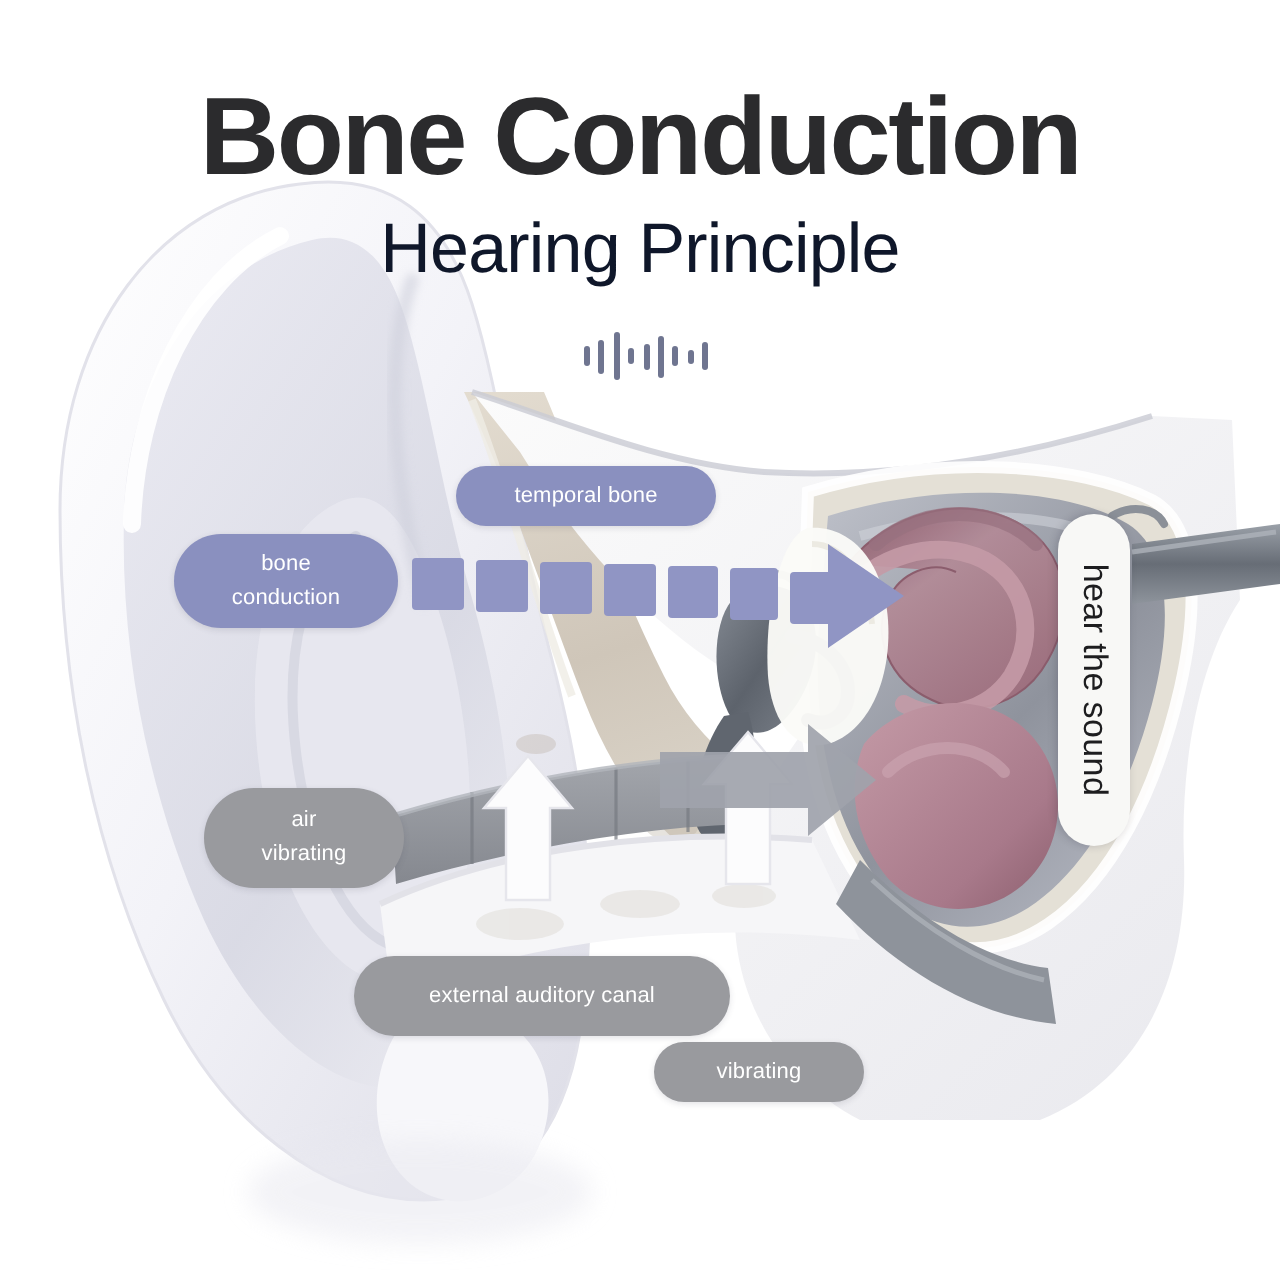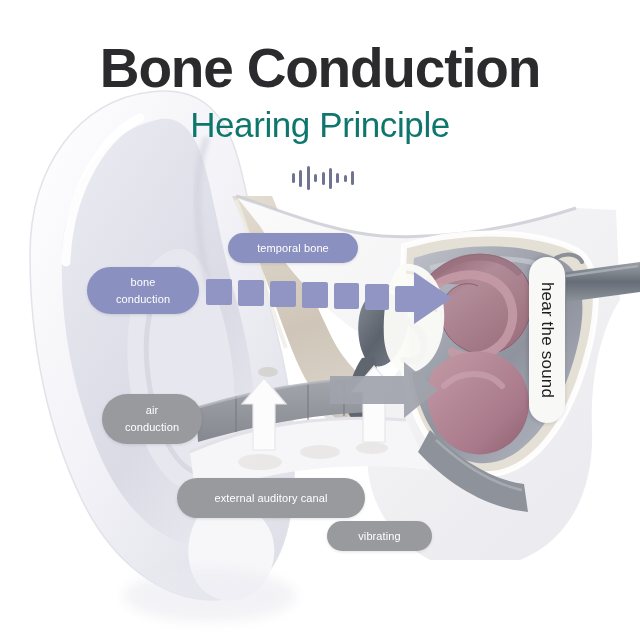--- a/index.html
+++ b/index.html
@@ -37,21 +37,21 @@
   .subtitle {
     position: absolute;
     left: 0;
     top: 104px;
     width: 640px;
     text-align: center;
     font-size: 35px;
     line-height: 42px;
     font-weight: 400;
     letter-spacing: -0.4px;
-    color: #0f766e;
+    color: #0f172a;
     z-index: 40;
   }
 
   
   .waveform {
     position: absolute;
     left: 292px;
     top: 163px;
     width: 62px;
     height: 30px;
@@ -344,21 +344,21 @@
     <i style="height: 7px; background: rgb(111, 117, 144);"></i>
     <i style="height: 14px; background: rgb(111, 117, 144);"></i>
   </div>
 
   <div class="pill pill-purple pill-bone-conduction">bone
 conduction</div>
 
   <div class="pill pill-purple pill-temporal-bone">temporal bone</div>
 
   <div class="pill pill-gray pill-air-conduction">air
-conduction</div>
+vibrating</div>
 
   <div class="pill pill-gray pill-ext-canal">external auditory canal</div>
 
   <div class="pill pill-gray pill-vibrating">vibrating</div>
 
   <div class="pill-hear">hear the sound</div>
 
 </div>
 
 </body></html>

